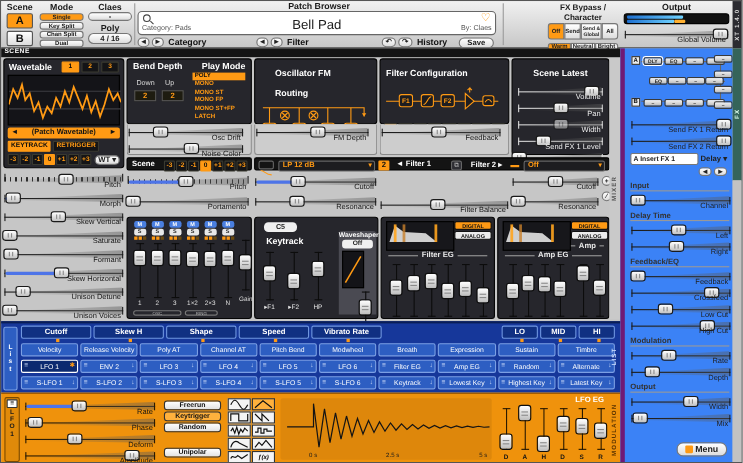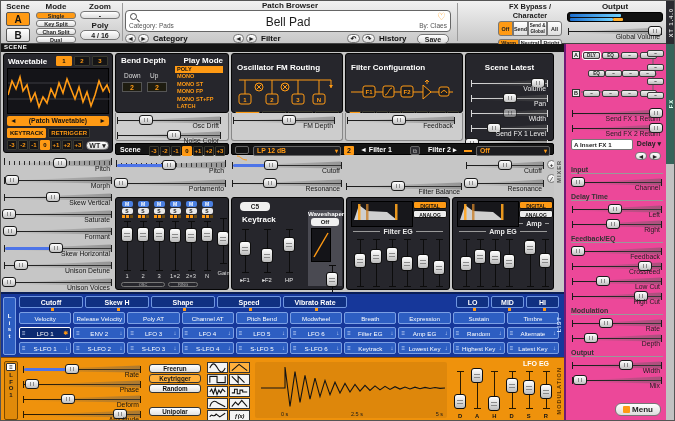--- a/index.html
+++ b/index.html
@@ -64,21 +64,21 @@
   .lfoband{position:absolute;left:0;top:356px;width:563px;height:65px;background:#ef920c;border-top:1px solid #8a4d00;}
   .lbtn{background:linear-gradient(#fff,#e2e2e2);border:1px solid #333;border-radius:3px;font-size:6.3px;font-weight:bold;text-align:center;color:#111;}
   .lbtn.sel{background:#ffb13d;}
   .shape{width:21px;height:11px;background:#f4f4f4;border:1px solid #333;display:flex;align-items:center;justify-content:center;}
   .shape.sel{background:#ffb13d;}
   .lfoband .hs .lb{color:#141414;}
   .lfoband .hs .tr,.lfoband .hs .tr::before,.lfoband .hs .tr::after{background:#2a1a00;}
   .lfoband .vf .vlb{color:#141414;font-weight:bold;}
   .lfoband .vf .vtr,.lfoband .vf .vtr::before,.lfoband .vf .vtr::after{background:#2a1a00;}
   
-  .sidebar{position:absolute;left:563px;top:43px;width:102px;height:378px;background:#ec4899;border-left:2px solid #701a75;padding:4px 3px 0 5px;}
+  .sidebar{position:absolute;left:563px;top:43px;width:102px;height:378px;background:#3b82f6;border-left:4px solid #701a75;padding:4px 3px 0 5px;}
   .fxslot{position:absolute;width:17px;height:7px;border:1px solid #3a3a3a;border-radius:2px;background:linear-gradient(#f2f2f2,#bdbdbd);font-size:4.6px;font-weight:bold;color:#222;text-align:center;line-height:6px;}
   .fxslot.sel{box-shadow:0 0 0 1px #fff;}
   .grp{font-size:7px;font-weight:bold;color:#333;border-bottom:1px solid #999;margin:3px 0 1px;}
   .sidebar .hs .lb{color:#222;}
   .vstrip{position:absolute;display:flex;align-items:center;justify-content:center;}
   .vstrip span{writing-mode:vertical-rl;transform:rotate(180deg);font-size:5.6px;font-weight:bold;letter-spacing:1px;}
   .cfgb{background:#141416;color:#ff9a14;font-size:4.8px;font-weight:bold;text-align:center;border-radius:1px;padding:0 2px;line-height:7px;height:8px;border:1px solid #3a3a30;}
   .cfgb.sel{background:#ff9a14;color:#000;}
   .mbtn{width:11px;height:6px;border-radius:2px;font-size:5px;font-weight:bold;text-align:center;line-height:6px;}
   .route{display:flex;gap:1px;justify-content:center;margin-top:1px;}
@@ -100,21 +100,21 @@
       <div class="sc-btn" style="margin:2px auto 0;">B</div>
     </div>
     <div style="position:absolute;left:33px;top:1px;width:44px;">
       <b class="tb-title">Mode</b>
       <div class="mode-btn sel">Single</div>
       <div class="mode-btn">Key Split</div>
       <div class="mode-btn">Chan Split</div>
       <div class="mode-btn">Dual</div>
     </div>
     <div style="position:absolute;left:79px;top:1px;width:40px;">
-      <b class="tb-title">Zoom</b>
+      <b class="tb-title">Claes</b>
       <div class="pill" style="height:8px;line-height:7px;">-</div>
       <b class="tb-title" style="margin-top:2px;">Poly</b>
       <div class="pill" style="height:10px;line-height:9px;">4 / 16</div>
     </div>
     <i class="vline" style="left:121px;"></i>
     <div style="position:absolute;left:124px;top:0;width:330px;height:43px;">
       <b class="tb-title">Patch Browser</b>
       <div class="searchbox">
         <span style="position:absolute;left:4px;top:2px;width:7px;height:7px;border:1.4px solid #444;border-radius:50%;"></span>
         <span style="position:absolute;left:10px;top:9px;width:4px;height:1.4px;background:#444;transform:rotate(45deg);"></span>
@@ -230,21 +230,21 @@
         <i class="hd" style="left:calc(28% - 7px)"></i>
         <b class="lb">Osc Drift</b>
       </div>
       <div class="hs" style="width:106px">
         <i class="tr"></i>
         <i class="wg"></i>
         <i class="hd" style="left:calc(55% - 7px)"></i>
         <b class="lb">Noise Color</b>
       </div>
     </div>
-  <div class="dk" id="fm-panel" style="left:230px;top:52px;width:112px;height:60px;"><div style="padding:2px 5px;"><b class="ph">Oscillator FM Routing</b></div><svg width="104" height="30" viewBox="0 0 104 30" style="margin:0 3px;">
+  <div class="dk" id="fm-panel" style="left:230px;top:52px;width:112px;height:60px;"><div style="padding:2px 18px;"><b class="ph">Oscillator FM Routing</b></div><svg width="104" height="30" viewBox="0 0 104 30" style="margin:0 3px;">
         <path d="M4,4 H96 V12" fill="none" stroke="#ff9a14"></path>
         <path d="M96,12 l-2,-3 h4 z" fill="#ff9a14"></path>
         <circle cx="24" cy="11" r="4" fill="none" stroke="#ff9a14"></circle>
         <path d="M21.5,8.5 l5,5 M26.5,8.5 l-5,5" stroke="#ff9a14"></path>
         <circle cx="50" cy="11" r="4" fill="none" stroke="#ff9a14"></circle>
         <path d="M47.5,8.5 l5,5 M52.5,8.5 l-5,5" stroke="#ff9a14"></path>
         <path d="M10,4 V18 M37,4 V18 M63,4 V18 M84,4 V18" stroke="#ff9a14"></path>
         <rect x="4" y="18" width="12" height="10" rx="2" fill="none" stroke="#ff9a14"></rect>
         <text x="10" y="25.5" font-size="6" fill="#ff9a14" text-anchor="middle" font-weight="bold">1</text>
         <rect x="31" y="18" width="12" height="10" rx="2" fill="none" stroke="#ff9a14"></rect>

